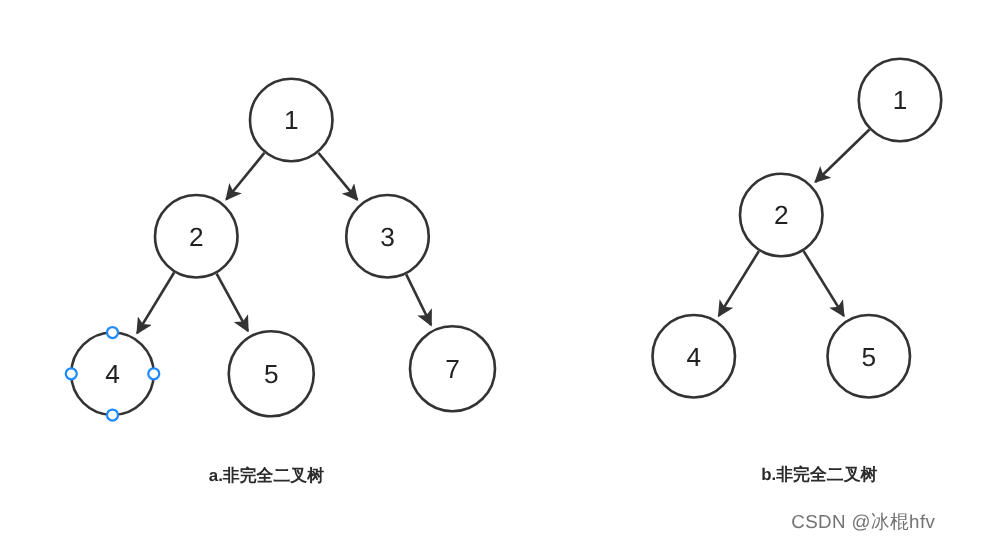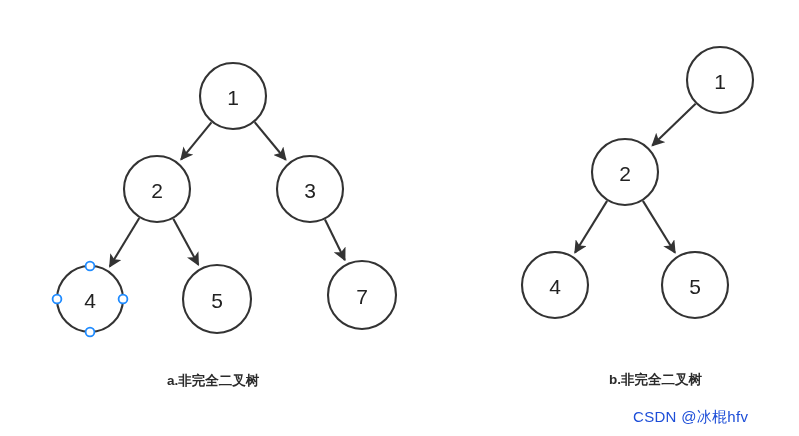--- a/index.html
+++ b/index.html
@@ -62,21 +62,21 @@
   #caption-b {
     left: 609px;
     top: 371px;
   }
   #watermark {
     position: absolute;
     left: 633px;
     top: 408px;
     font-family: "Liberation Sans", sans-serif;
     font-size: 15px;
-    color: #1d4ed8;
+    color: #737373;
     white-space: nowrap;
     letter-spacing: 0.3px;
   }
 </style>
 </head>
 <body>
 
 <div id="canvas">
 
   <svg id="diagram" viewBox="0 0 799 436">

